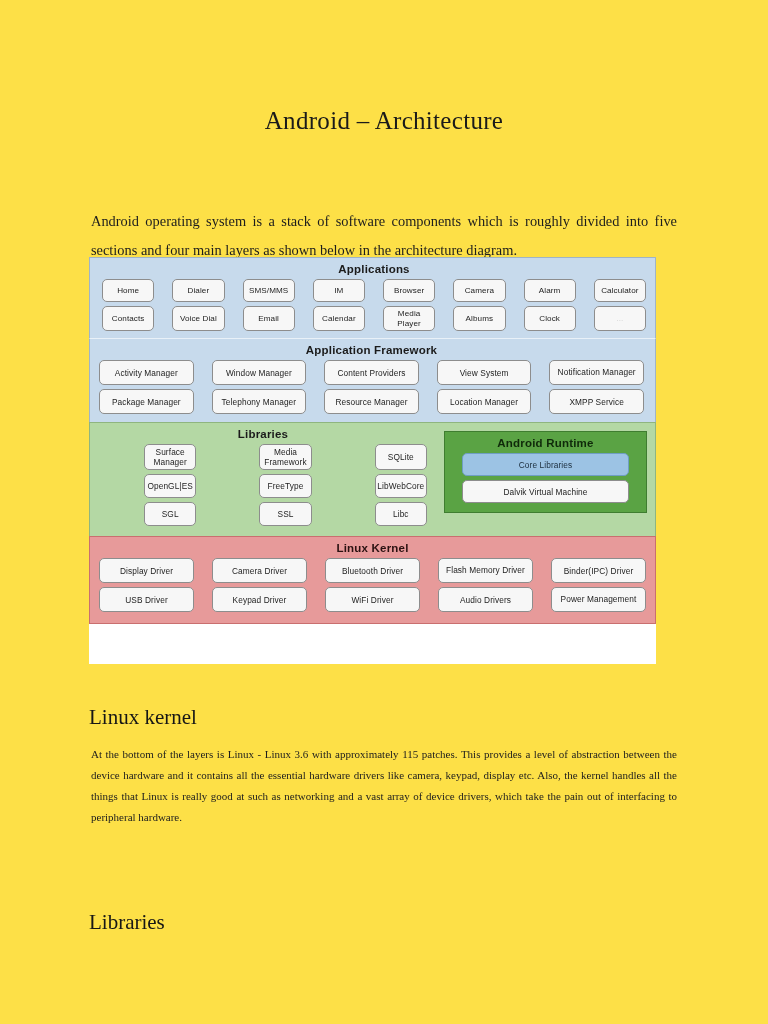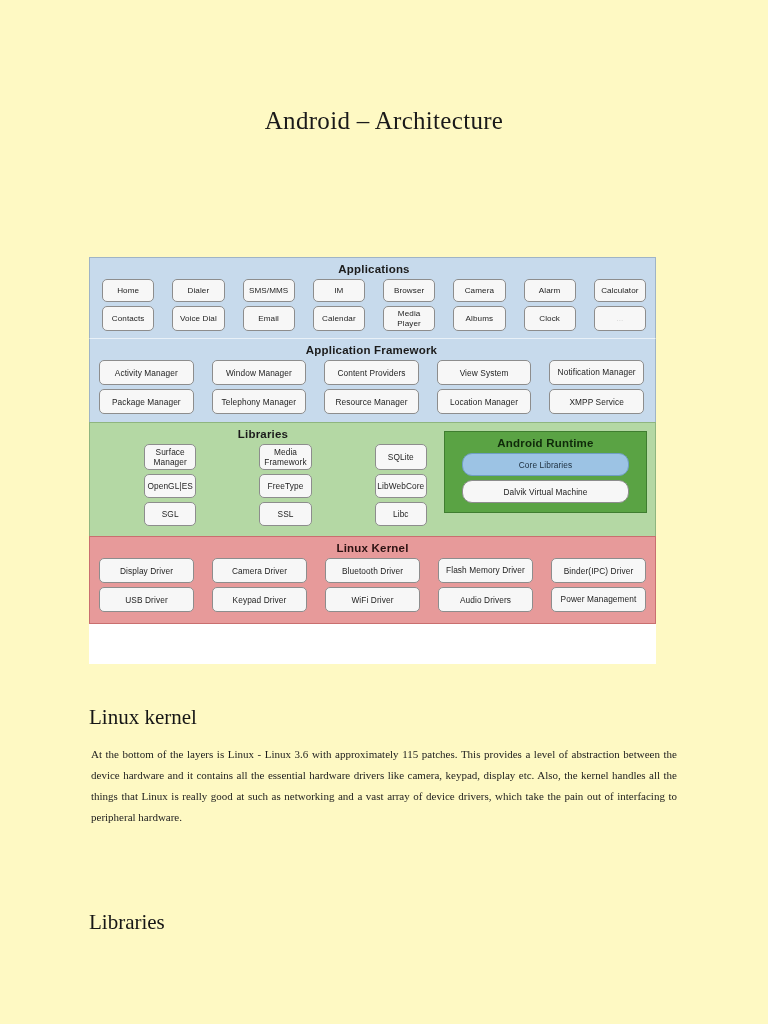--- a/index.html
+++ b/index.html
@@ -15,21 +15,21 @@
     font-family: "Liberation Serif", "DejaVu Serif", serif;
     color: #171717;
     overflow: hidden;
   }
 
   .page {
     position: absolute;
     left: 0; top: 0;
     width: 768px;
     height: 1024px;
-    background: #fef9c3;
+    background: #fde047;
   }
 
   
   .doc-title {
     position: absolute;
     left: 0;
     top: 90px;
     width: 768px;
     text-align: center;
     font-size: 25px;
@@ -178,32 +178,33 @@
   .cell.two-line { line-height: 9.5px; }
   .cell.muted { color: #cfcfcf; }
 
   .cell.accent {
     background: #9cc3e4;
     border-color: #6f9ec3;
     color: #1b2d3c;
   }
 
   .lib-cell { min-height: 24px; margin-left: 45px; }
-  .rt-cell  { min-height: 23px; border-radius: 10px; }
+  .rt-cell  { min-height: 23px; }
   .kernel-cell { min-height: 25px; }
   .apps-cell { min-height: 23px; font-size: 8.1px; }
   .fw-cell { min-height: 25px; }
 </style>
 </head>
 <body>
 
 <div class="page">
 
   <h1 class="doc-title">Android – Architecture</h1>
 
+  <p class="intro-para">Android operating system is a stack of software components which is roughly divided into five sections and four main layers as shown below in the architecture diagram.</p>
 
   <div class="diagram">
 
     <div class="layer layer-apps">
       <div class="layer-title">Applications</div>
       <div class="row row-first">
         <div class="cell apps-cell">Home</div>
         <div class="cell apps-cell">Dialer</div>
         <div class="cell apps-cell">SMS/MMS</div>
         <div class="cell apps-cell">IM</div>

